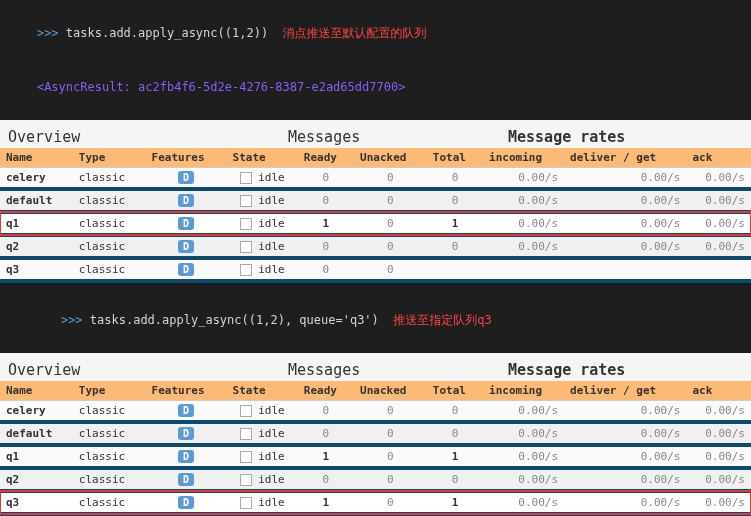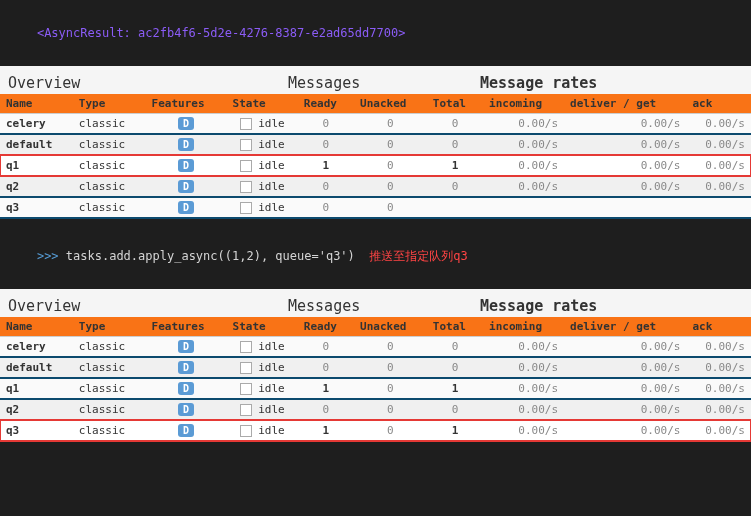--- a/index.html
+++ b/index.html
@@ -30,43 +30,43 @@
     }
 
     .section-header {
       display: flex;
       background: #f5f5f5;
       padding: 2px 8px;
       font-size: 15px;
       color: #333;
     }
     .section-header .col-overview { width: 280px; font-weight: normal; }
-    .section-header .col-messages { width: 192px; font-weight: normal; }
+    .section-header .col-messages { width: 220px; font-weight: normal; }
     .section-header .col-rates { flex: 1; font-weight: bold; }
 
     table {
       width: 100%;
       border-collapse: collapse;
       background: #f5f5f5;
       font-size: 11px;
       color: #333;
     }
     thead tr {
-      background: #f97316;
+      background: #fdba74;
       border-bottom: 1px solid #ccc;
     }
     thead th {
       padding: 3px 6px;
       text-align: left;
       font-weight: bold;
       color: #333;
       white-space: nowrap;
     }
     tbody tr {
-      border-bottom: 2px solid #0c4a6e;
+      border-bottom: 4px solid #0c4a6e;
       background: #fafafa;
     }
     tbody tr:nth-child(even) {
       background: #f0f0f0;
     }
     tbody td {
       padding: 3px 6px;
       white-space: nowrap;
       color: #333;
     }
@@ -107,20 +107,23 @@
     .num-nonzero { color: #333; font-weight: bold; }
 
     .table-wrapper {
       position: relative;
     }
   </style>
 </head>
 <body>
 
 <div class="terminal-block">
+  <div class="terminal-line">
+    <span class="prompt">&gt;&gt;&gt;</span><span class="cmd-text"> tasks.add.apply_async((1,2))  </span><span class="highlight-red">消点推送至默认配置的队列</span>
+  </div>
   <div class="terminal-line">
     <span class="result-text">&lt;AsyncResult: ac2fb4f6-5d2e-4276-8387-e2ad65dd7700&gt;</span>
   </div>
 </div>
 
 <div class="table-section">
   <div class="section-header">
     <div class="col-overview">Overview</div>
     <div class="col-messages">Messages</div>
     <div class="col-rates">Message rates</div>
@@ -200,21 +203,21 @@
             <td class="center"></td>
             <td class="right rate"></td>
             <td class="right rate"></td>
             <td class="right rate"></td>
           </tr>
         </tbody>
     </table>
   </div>
 </div>
 
-<div class="terminal-block" style="margin-top:4px;">
+<div class="terminal-block" style="margin-top:4px;margin-left:24px;">
   <div class="terminal-line">
     <span class="prompt">&gt;&gt;&gt;</span><span class="cmd-text"> tasks.add.apply_async((1,2), queue='q3')  </span><span class="highlight-red">推送至指定队列q3</span>
   </div>
 </div>
 
 <div class="table-section">
   <div class="section-header">
     <div class="col-overview">Overview</div>
     <div class="col-messages">Messages</div>
     <div class="col-rates">Message rates</div>

